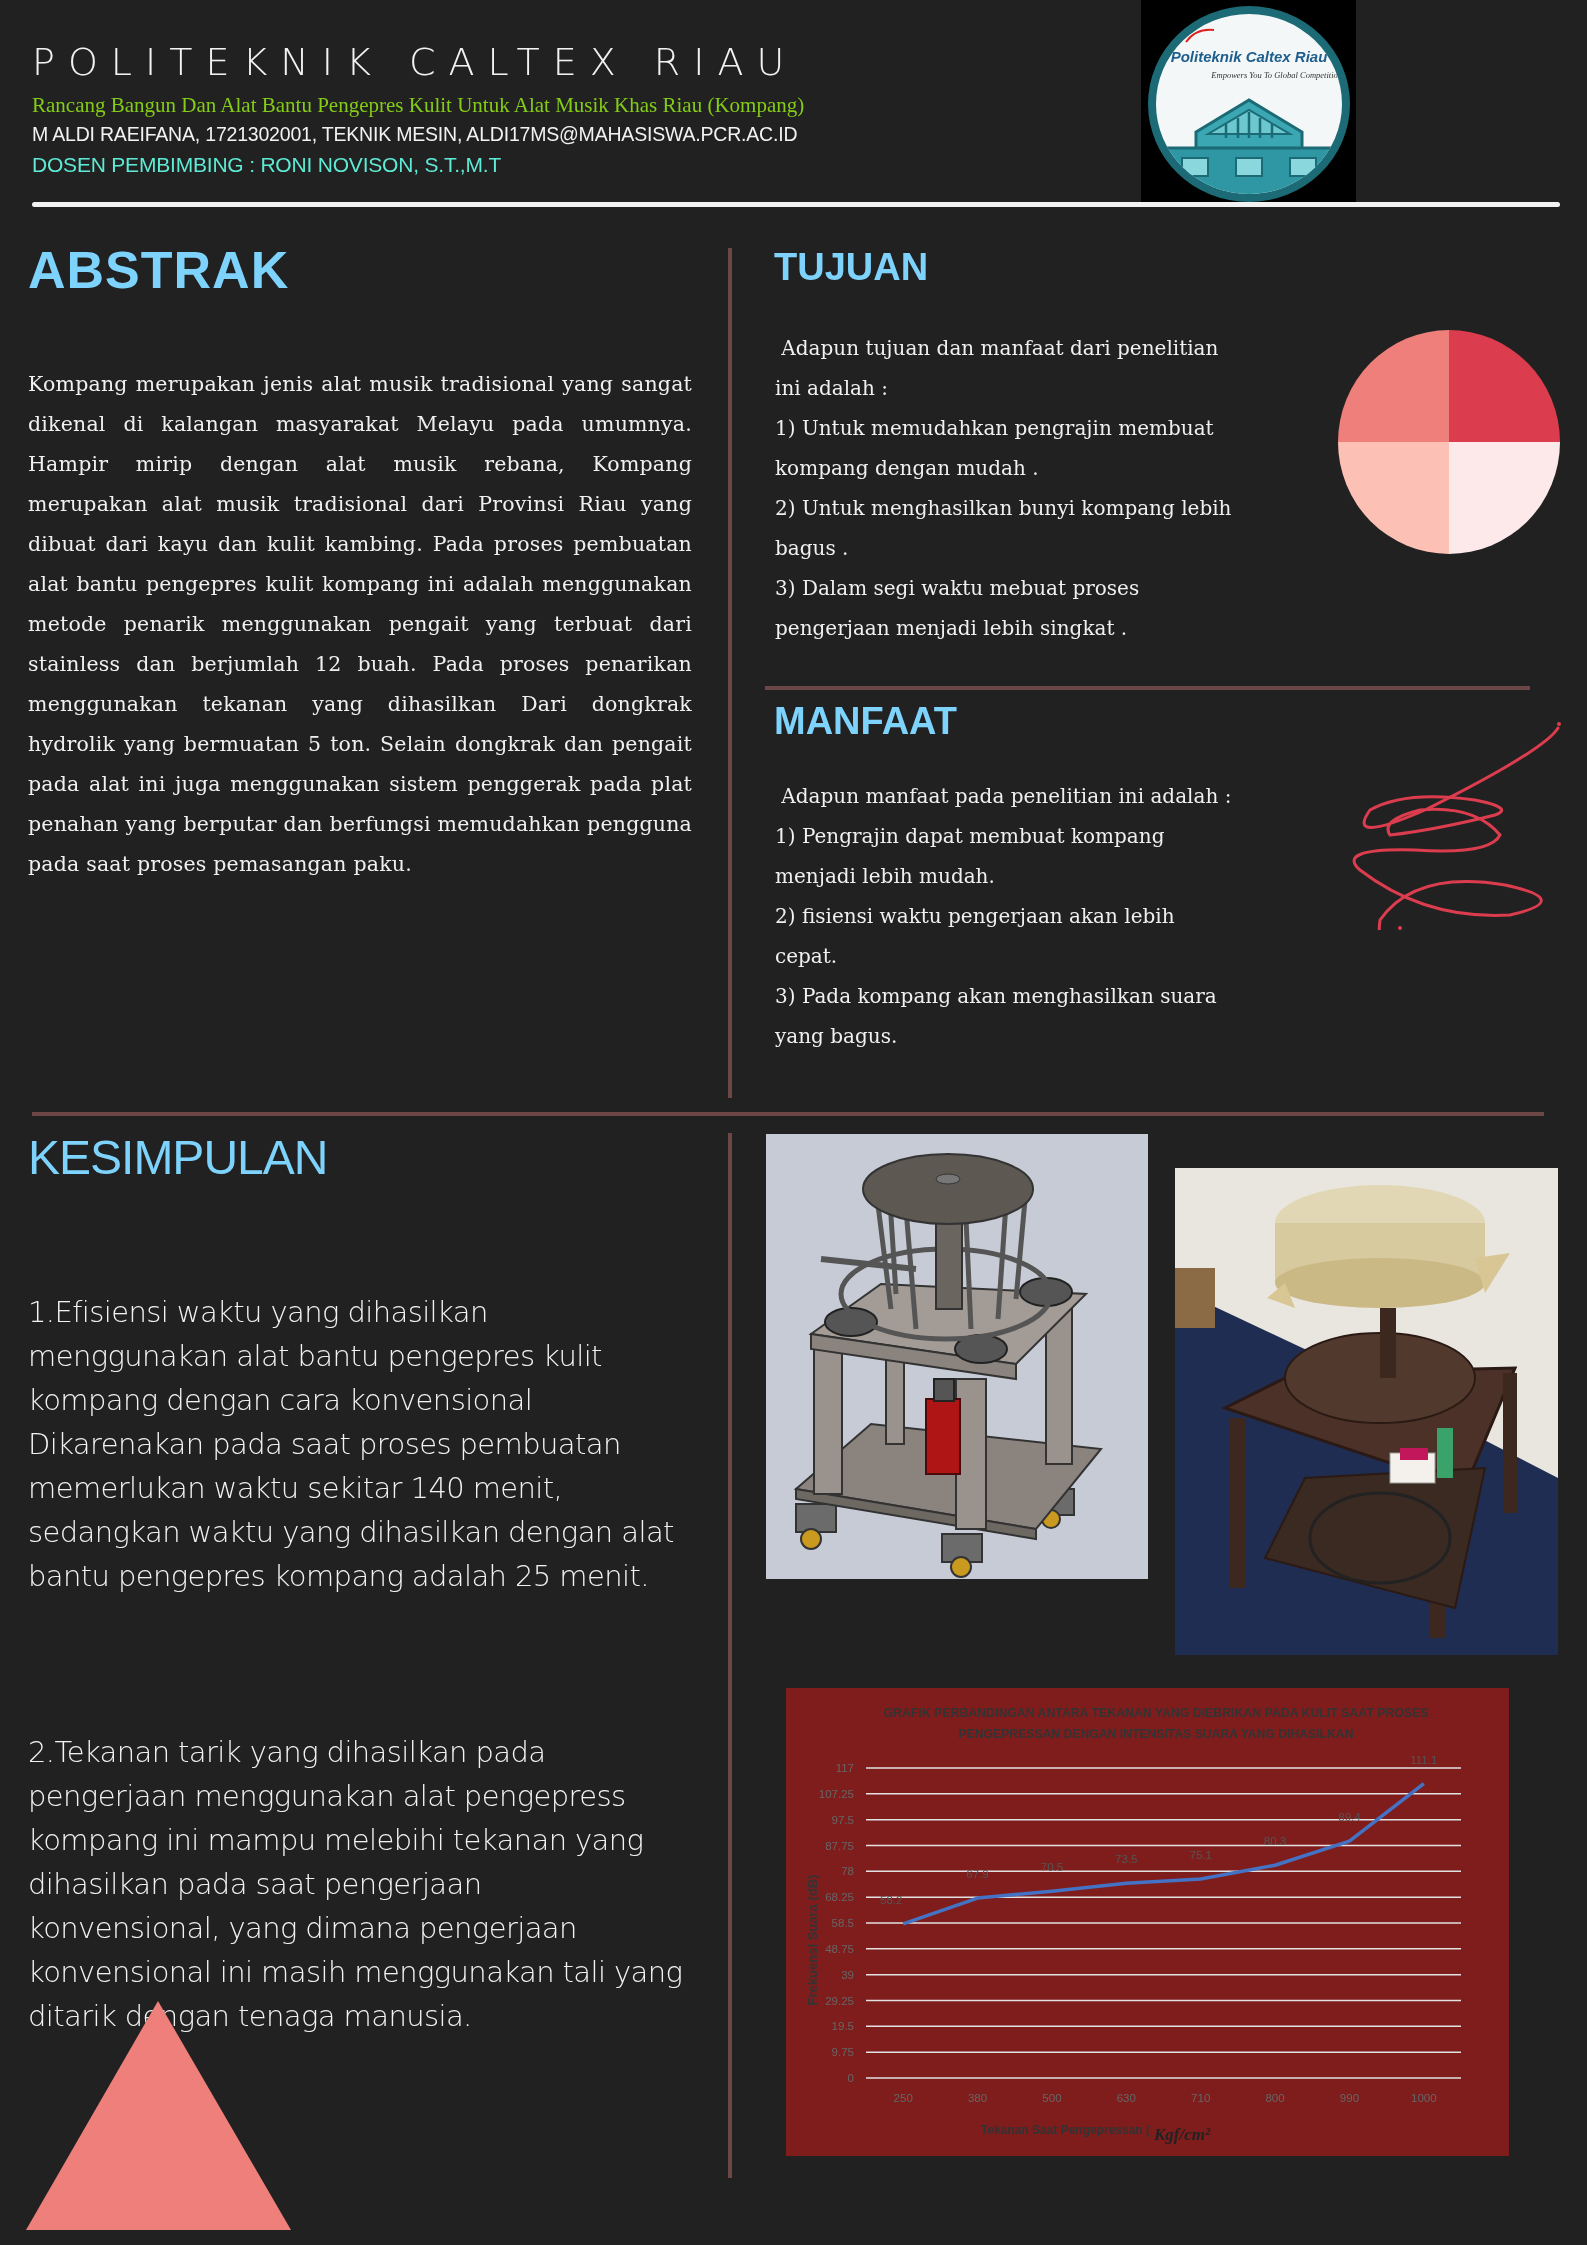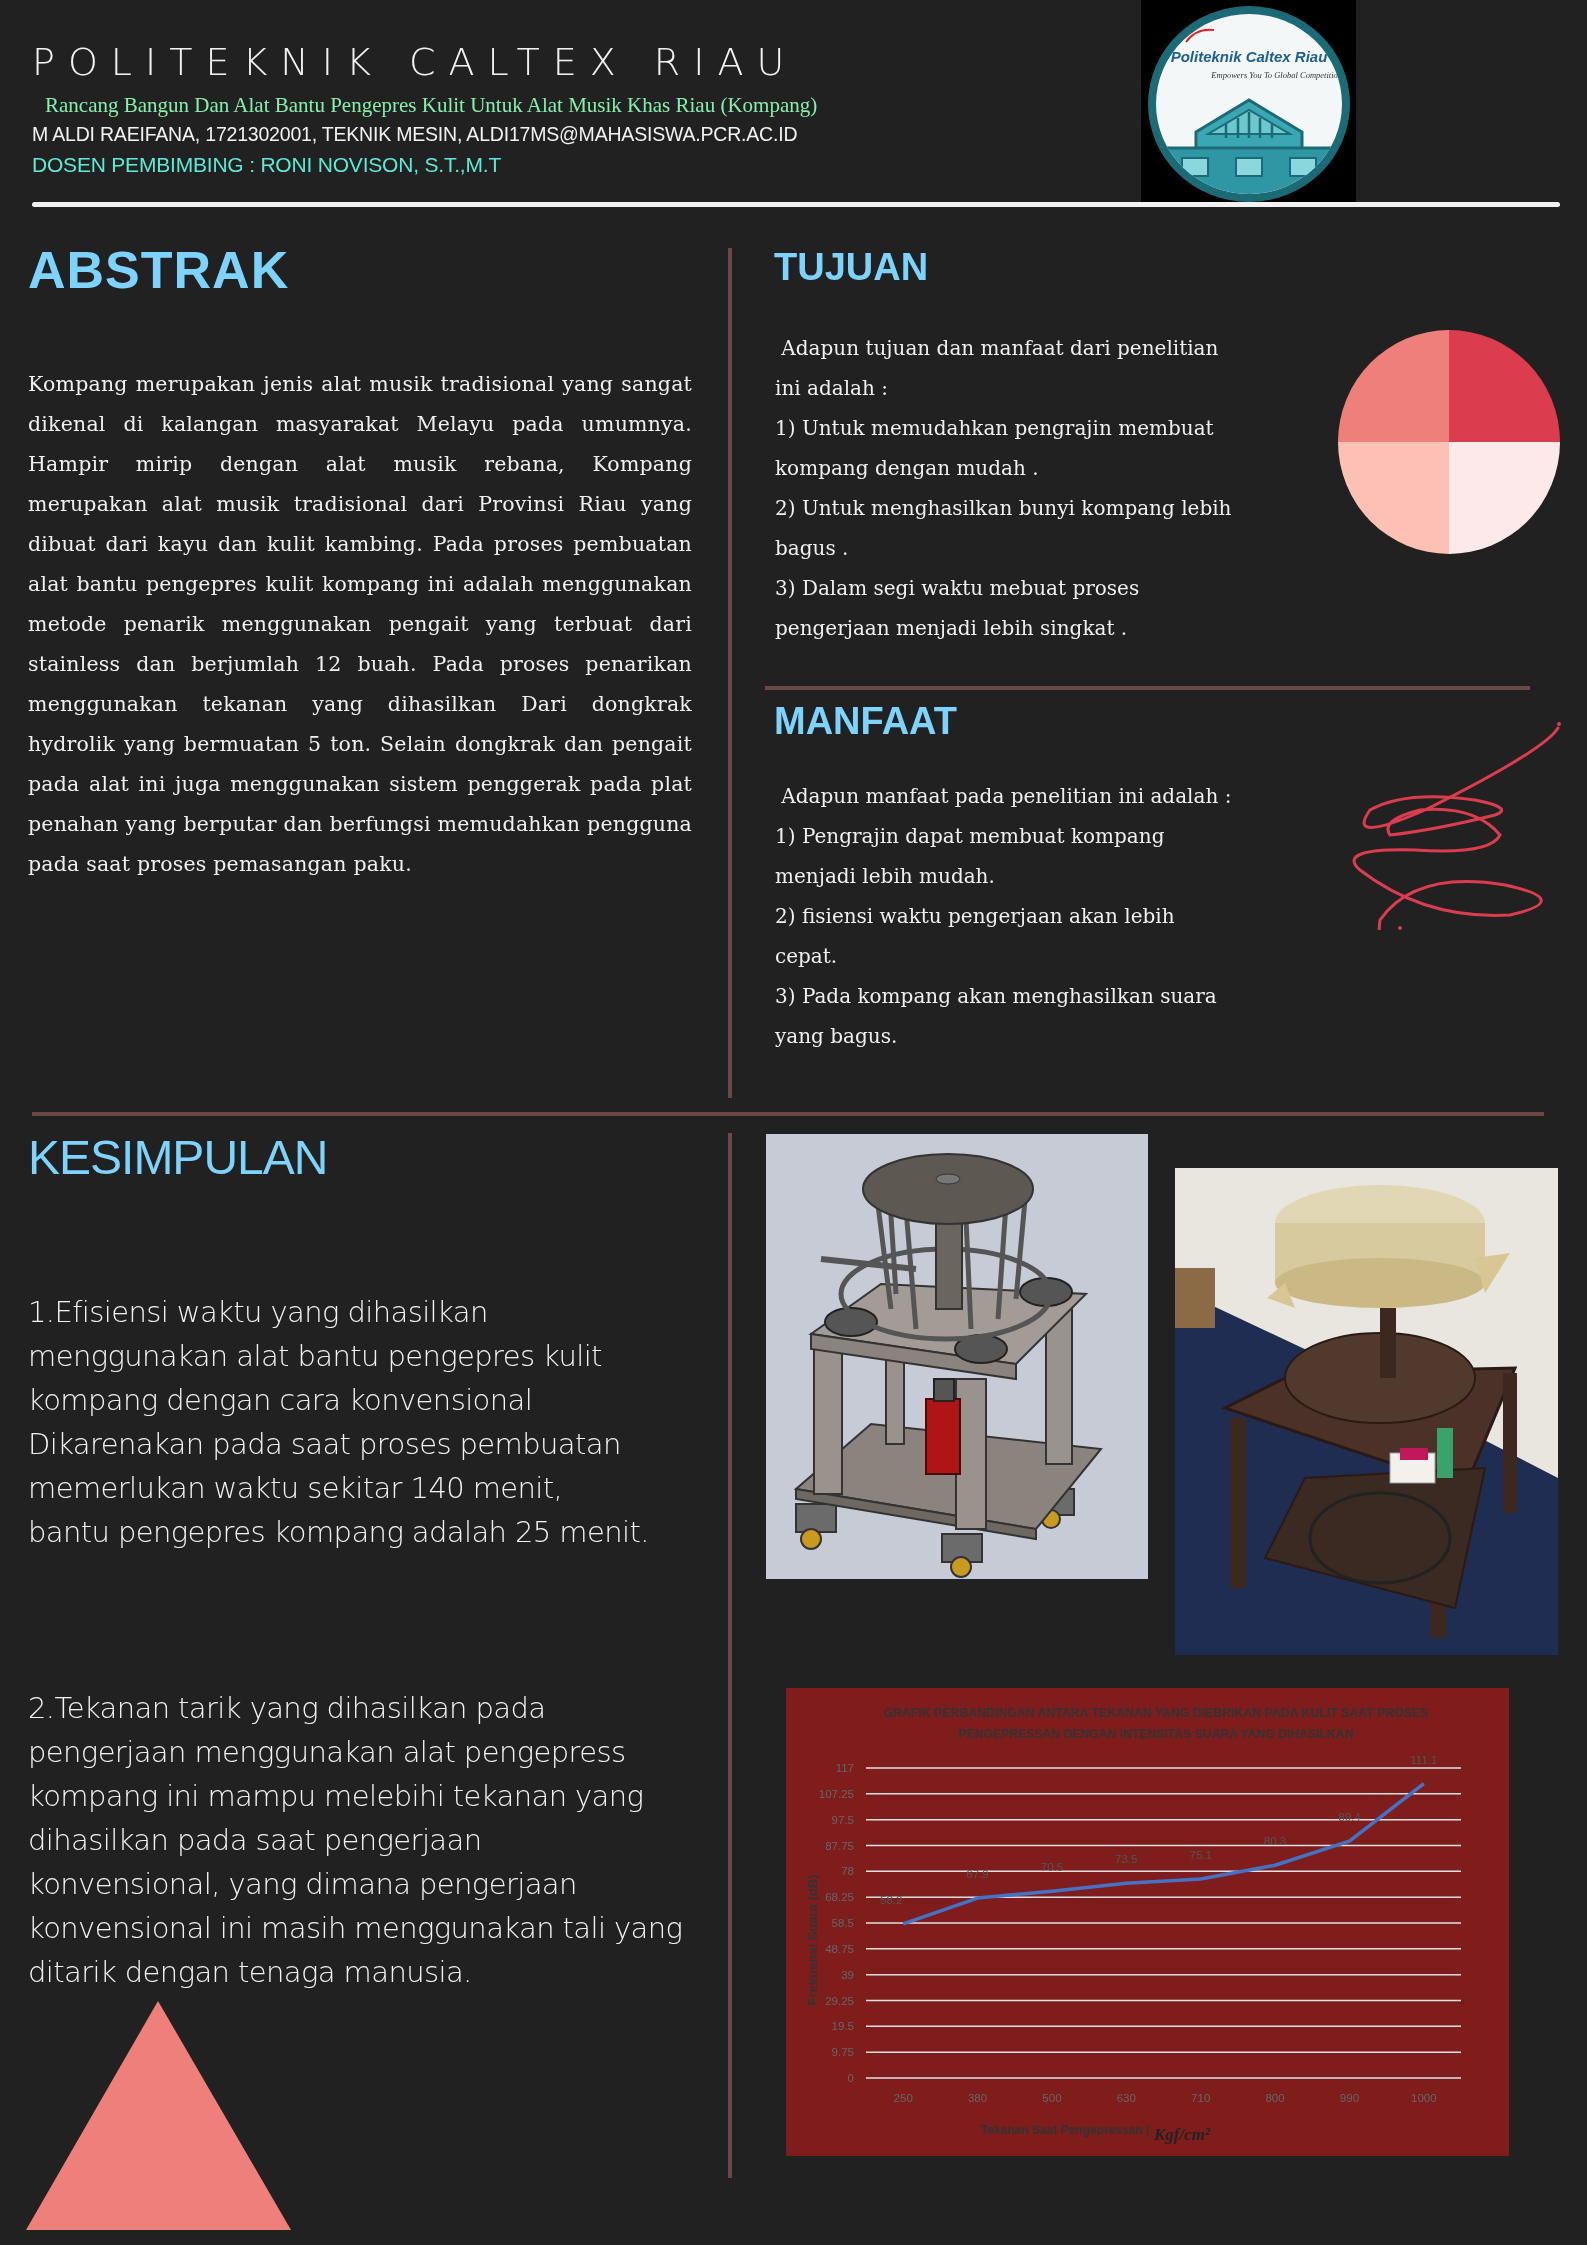--- a/index.html
+++ b/index.html
@@ -2,21 +2,21 @@
 <html><head>
 <meta charset="utf-8">
 <style>
   * { box-sizing: border-box; margin: 0; padding: 0; }
   html, body { width: 1587px; height: 2245px; background: #212121; overflow: hidden; }
   body { position: relative; font-family: "Liberation Sans", sans-serif; color: #fff; }
   .abs { position: absolute; }
 
   
   #inst { left: 32px; top: 40px; font-family: "DejaVu Sans", sans-serif; font-weight: 200; font-size: 38px; letter-spacing: 13px; color: #f2f2f2; white-space: nowrap; }
-  #subtitle { left: 45px; top: 93px; font-family: "Liberation Serif", serif; font-size: 21px; color: #86efac; white-space: nowrap; }
+  #subtitle { left: 32px; top: 93px; font-family: "Liberation Serif", serif; font-size: 21px; color: #84cc16; white-space: nowrap; }
   #author { left: 32px; top: 123px; font-family: "Liberation Sans", sans-serif; font-size: 19.5px; color: #f2f2f2; white-space: nowrap; letter-spacing: -0.2px; }
   #advisor { left: 32px; top: 153px; font-family: "Liberation Sans", sans-serif; font-size: 21px; color: #5eead4; white-space: nowrap; letter-spacing: -0.2px; }
   #header-rule { left: 32px; top: 202px; width: 1528px; height: 5px; background: #f2f2f2; border-radius: 3px; }
 
   #logo-box { left: 1141px; top: 0; width: 215px; height: 202px; background: #000; }
   #logo-circle { left: 1148px; top: 6px; width: 202px; height: 196px; border-radius: 50%; background: #f4f7f8; border: 8px solid #1b6a75; overflow: hidden; }
   #logo-title { position: absolute; left: 0; right: 0; top: 34px; text-align: center; font-family: "Liberation Sans", sans-serif; font-weight: bold; font-style: italic; font-size: 15px; color: #1e5f8e; white-space: nowrap; }
   #logo-tagline { position: absolute; left: 0; right: 0; top: 56px; text-align: right; font-family: "Liberation Serif", serif; font-style: italic; font-size: 8.5px; color: #333; white-space: nowrap; }
 
   
@@ -142,20 +142,21 @@
 
 <div id="kesimpulan-title" class="abs h-big">KESIMPULAN</div>
 <div id="kesimpulan-body" class="abs">
   <p>
     </p>
     <div>1.Efisiensi waktu yang dihasilkan</div>
     <div>menggunakan alat bantu pengepres kulit</div>
     <div>kompang dengan cara konvensional</div>
     <div>Dikarenakan pada saat proses pembuatan</div>
     <div>memerlukan waktu sekitar 140 menit,</div>
+    <div>sedangkan waktu yang dihasilkan dengan alat</div>
     <div>bantu pengepres kompang adalah 25 menit.</div>
   <p></p>
   <div style="height:44px"></div>
   <p>
     </p>
     <div>2.Tekanan tarik yang dihasilkan pada</div>
     <div>pengerjaan menggunakan alat pengepress</div>
     <div>kompang ini mampu melebihi tekanan yang</div>
     <div>dihasilkan pada saat pengerjaan</div>
     <div>konvensional, yang dimana pengerjaan</div>

